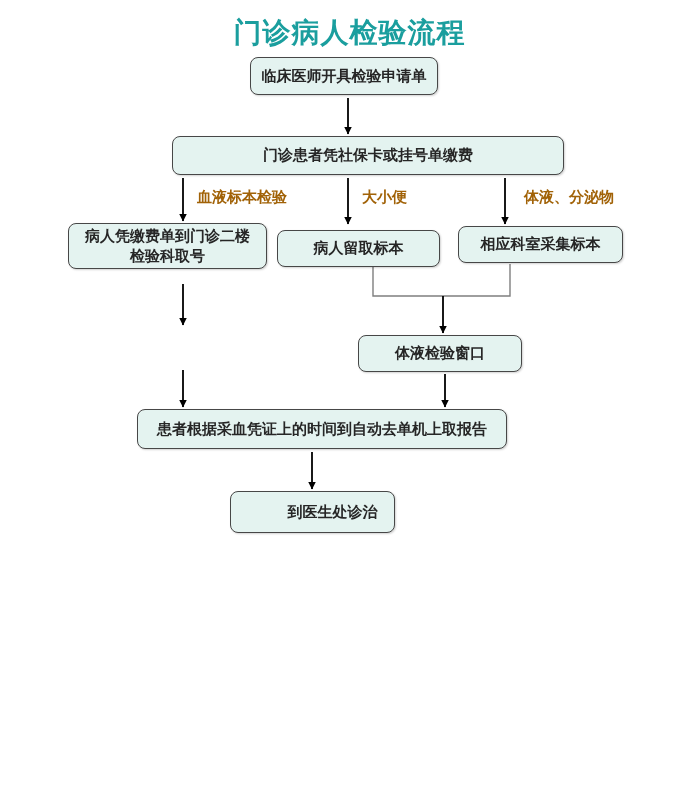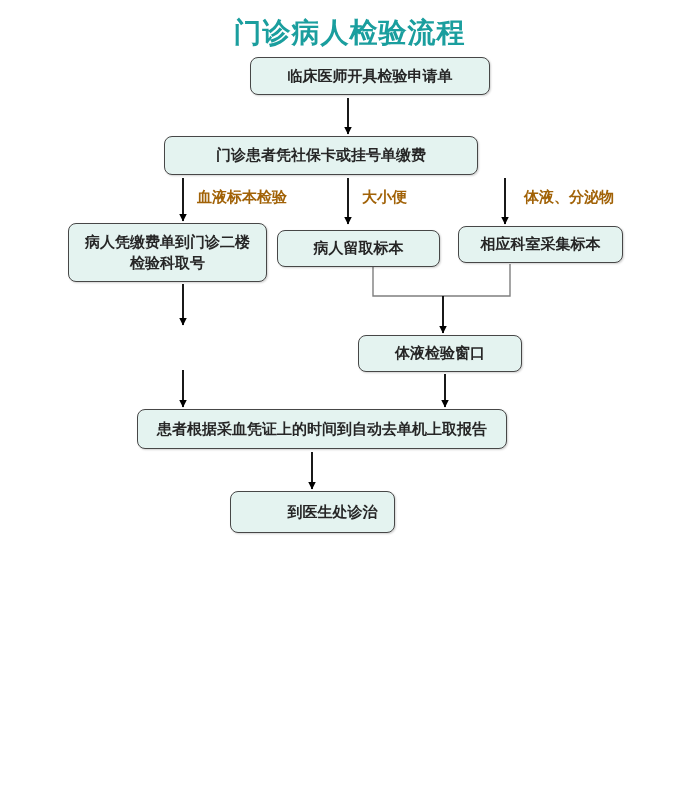--- a/index.html
+++ b/index.html
@@ -38,23 +38,23 @@
     background: var(--node-fill, #e4f3f0);
     border: 1.4px solid var(--node-border, #474747);
     border-radius: 8px;
     box-shadow: 1px 1px 2px rgba(0,0,0,0.18);
     font-size: 15px;
     font-weight: bold;
     line-height: 1.35;
     color: var(--node-text, #262626);
     white-space: pre-line;
   }
-  #n-clinician-order { left: 250px; top: 57px;  width: 240px; height: 38px; }
-  #n-payment         { left: 164px; top: 136px; width: 314px; height: 39px; }
-  #n-get-number      { left: 68px;  top: 223px; width: 199px; height: 59px; }
+  #n-clinician-order { left: 250px; top: 57px;  width: 188px; height: 38px; }
+  #n-payment         { left: 172px; top: 136px; width: 392px; height: 39px; }
+  #n-get-number      { left: 68px;  top: 223px; width: 199px; height: 46px; }
   #n-leave-specimen  { left: 277px; top: 230px; width: 163px; height: 37px; }
   #n-dept-collect    { left: 458px; top: 226px; width: 165px; height: 37px; }
   #n-call-blood-draw { left: 93px;  top: 327px; width: 169px; height: 41px; }
   #n-fluid-window    { left: 358px; top: 335px; width: 164px; height: 37px; padding-left: 8px; }
   #n-get-report      { left: 137px; top: 409px; width: 370px; height: 40px; }
   #n-see-doctor      { left: 230px; top: 491px; width: 165px; height: 42px; padding-left: 48px; }
   .edge-label {
     position: absolute;
     font-size: 15px;
     font-weight: bold;

